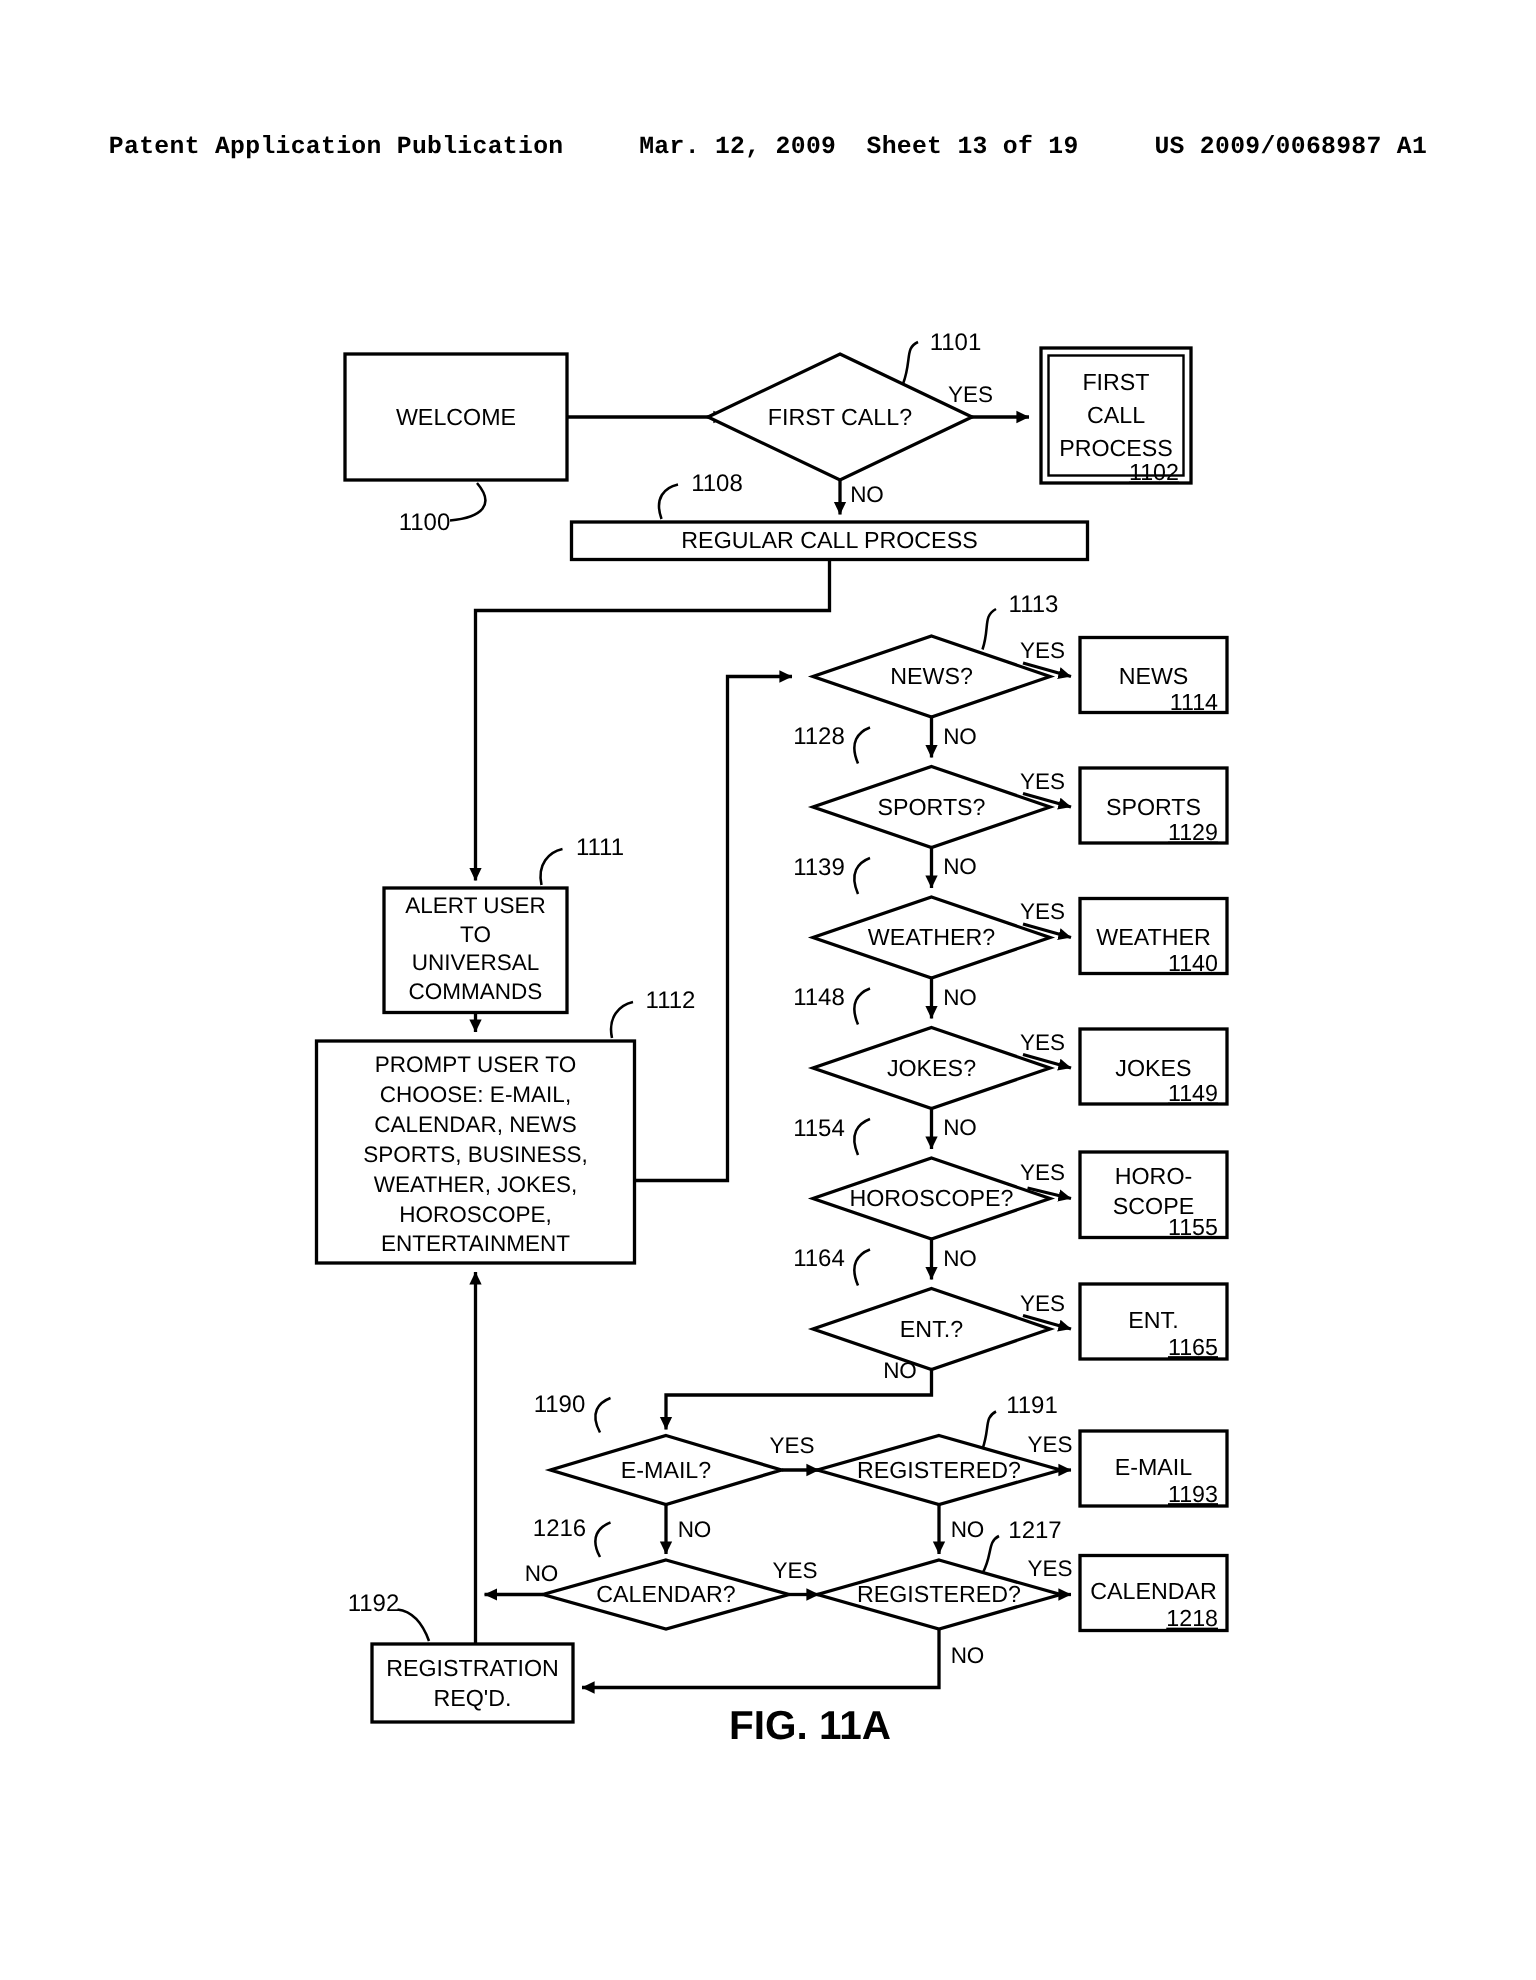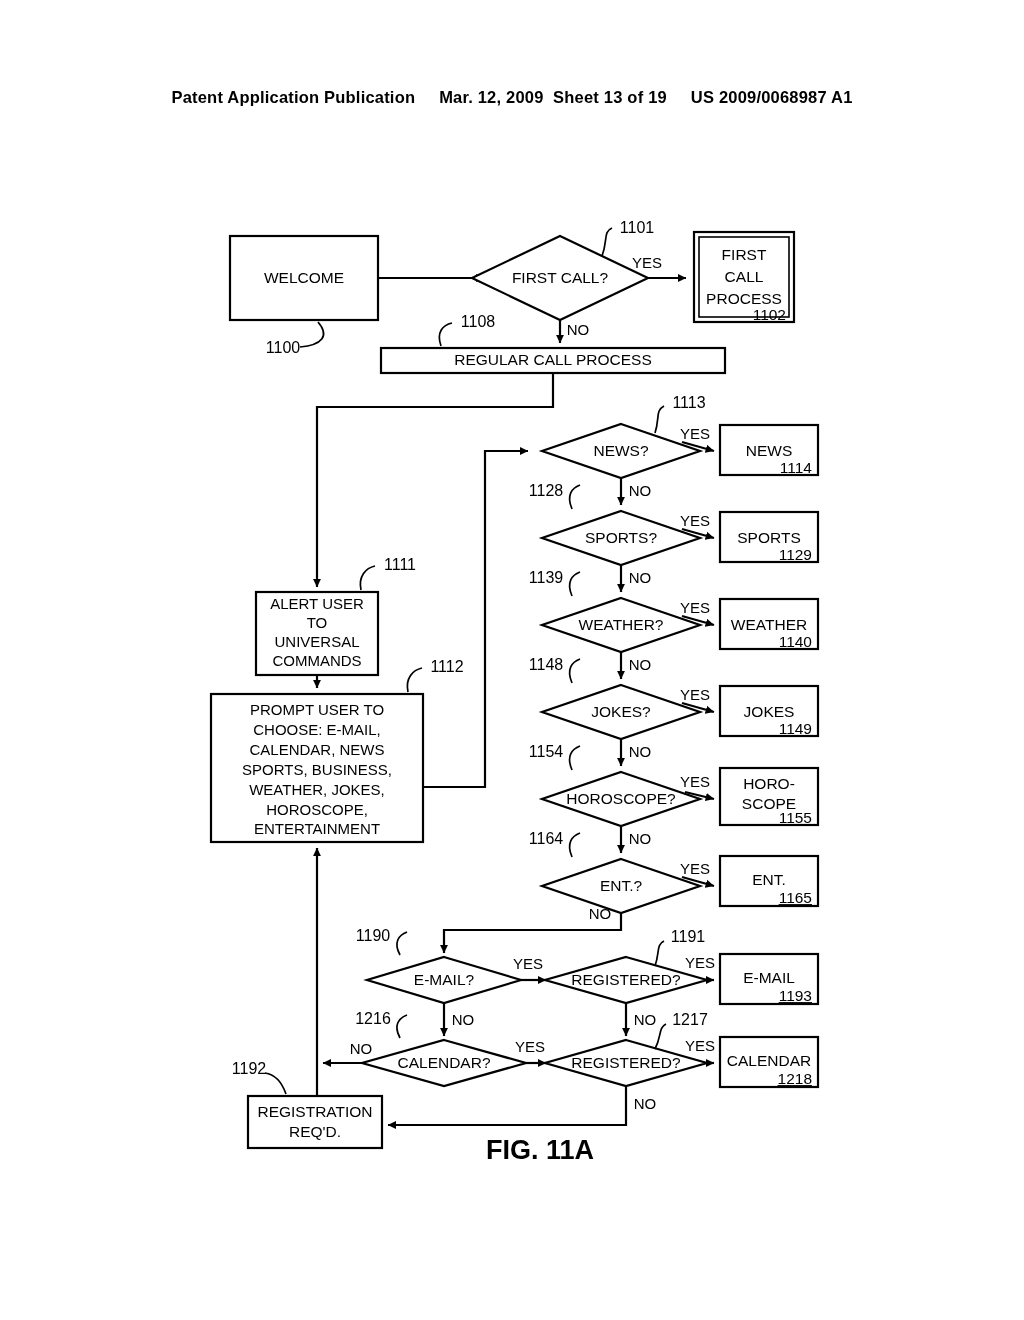--- a/index.html
+++ b/index.html
@@ -1,21 +1,21 @@
 <!DOCTYPE html>
 <html><head>
 <meta charset="utf-8">
 <style>
   html,body{margin:0;padding:0;background:#fff;}
   body{width:1024px;height:1320px;position:relative;
        font-family:"Liberation Sans",sans-serif;color:#000;}
   #page{position:absolute;inset:0;width:1024px;height:1320px;overflow:hidden;background:#fff;}
 
   .hdr{position:absolute;top:88px;left:0;width:1024px;
-       font-family:Liberation Sans, sans-serif;font-weight:bold;font-size:16.5px;
+       font-family:Liberation Mono, monospace;font-weight:bold;font-size:16.5px;
        text-align:center;letter-spacing:.2px;white-space:pre;}
 
   svg#fig{position:absolute;left:0;top:0;width:1024px;height:1320px;}
 
   .bx{fill:#fff;stroke:#000;stroke-width:2.2;}
   .bx2{fill:none;stroke:#000;stroke-width:1.6;}
   .dm{fill:#fff;stroke:#000;stroke-width:2.2;stroke-linejoin:miter;}
   .ln{fill:none;stroke:#000;stroke-width:2.2;}
   .lead{fill:none;stroke:#000;stroke-width:1.7;}
   .t{font-family:"Liberation Sans",sans-serif;font-size:15.5px;fill:#000;

